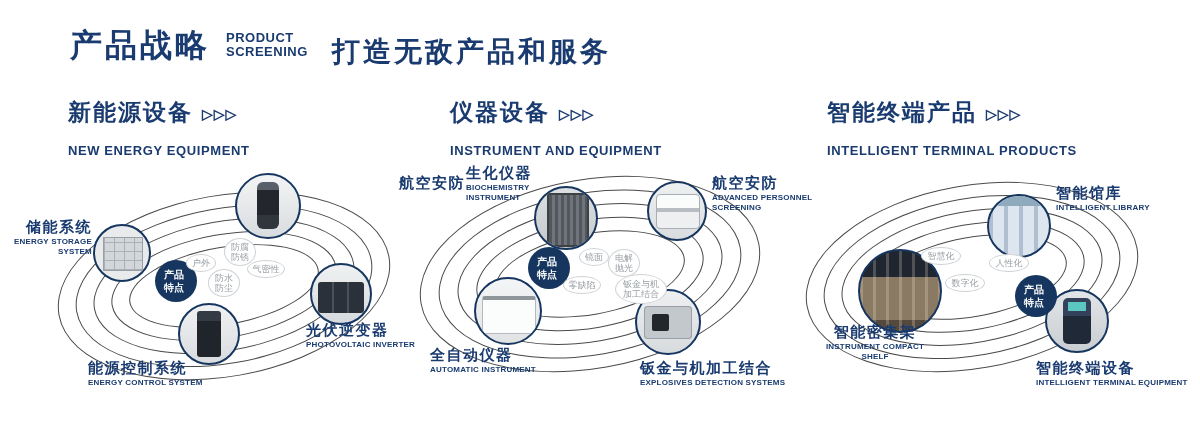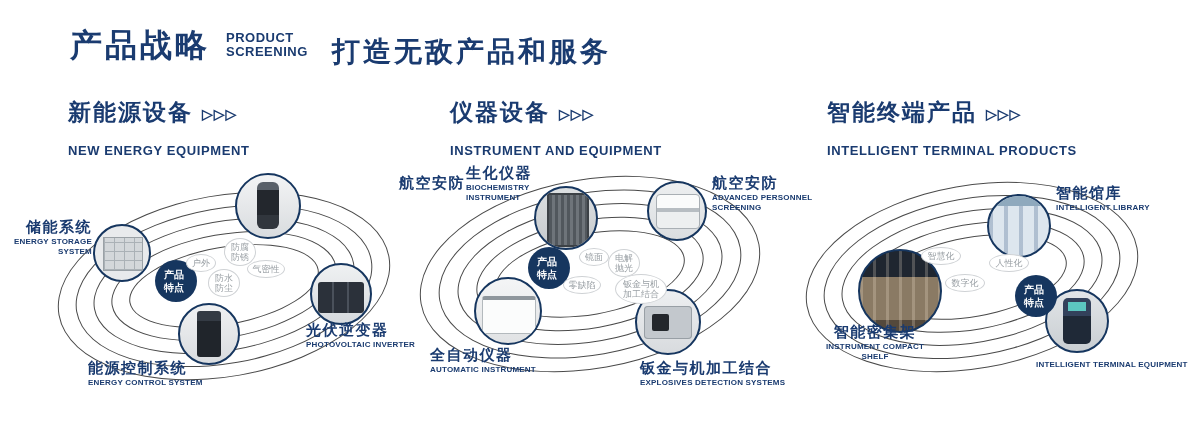--- a/index.html
+++ b/index.html
@@ -238,16 +238,17 @@
 
   <div class="label" style="left:1056px;top:184px">
     <div class="zh">智能馆库</div>
     <div class="en">INTELLIGENT LIBRARY</div>
   </div>
   <div class="label" style="left:820px;top:323px;width:110px;text-align:center">
     <div class="zh">智能密集架</div>
     <div class="en">INSTRUMENT COMPACT SHELF</div>
   </div>
   <div class="label" style="left:1036px;top:359px">
+    <div class="zh">智能终端设备</div>
     <div class="en">INTELLIGENT TERMINAL EQUIPMENT</div>
   </div>
 
 </div>
 
 </body></html>

